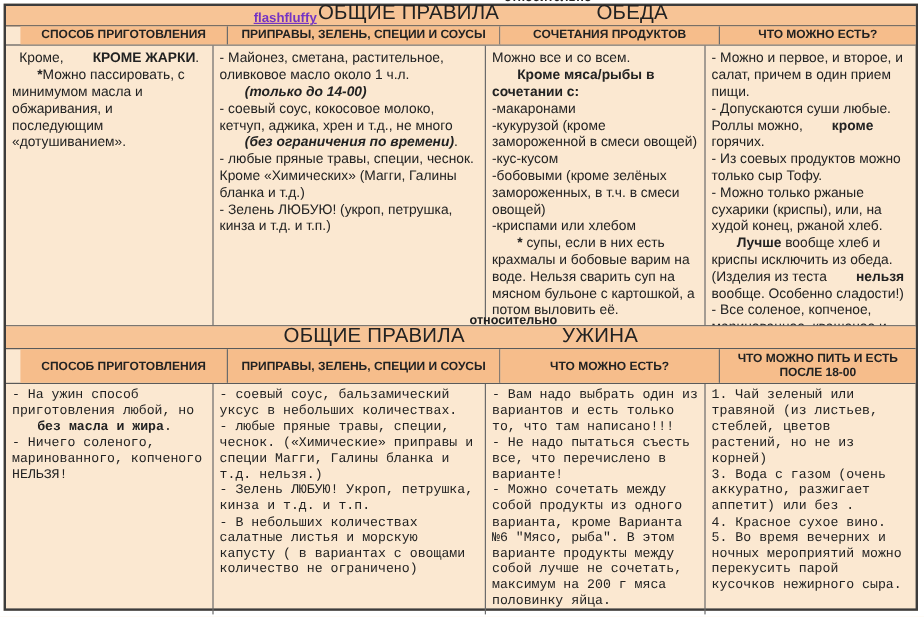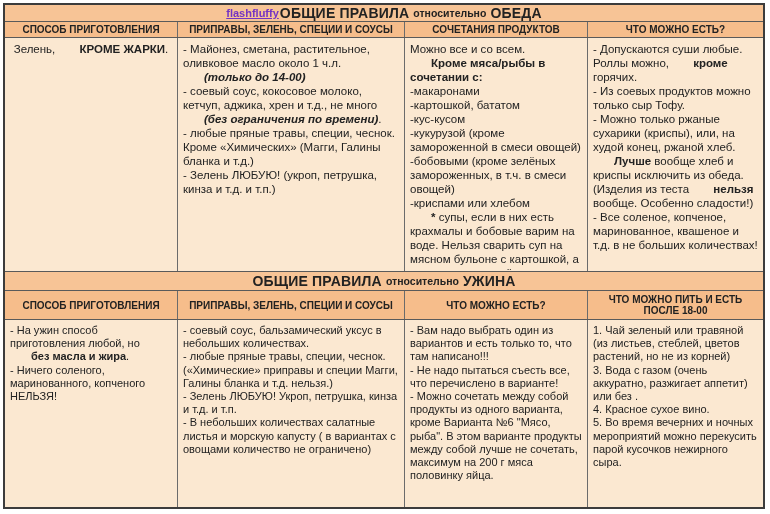--- a/index.html
+++ b/index.html
@@ -8,48 +8,48 @@
     font-family:"Liberation Sans",sans-serif;color:#222222;
     position:relative;overflow:hidden;
   }
   .sheet{
     position:absolute;left:3px;top:3px;width:762px;height:506px;
     box-sizing:border-box;border:2px solid #3c3c3c;background:#fbe8d1;
     display:flex;flex-direction:column;
   }
   .title-row{
     background:#f7c496;border-bottom:1px solid #5a5a5a;
-    display:flex;align-items:center;justify-content:center;
+    display:flex;align-items:flex-end;justify-content:center;
     flex:0 0 auto;box-sizing:border-box;white-space:nowrap;
   }
   .t1-title{height:17px;}
   .t2-title{height:19px;}
-  .t-main{font-size:14px;font-weight:bold;letter-spacing:0.2px;}
+  .t-main{font-size:17px;font-weight:normal;letter-spacing:0.2px;}
   .t-mid{font-size:10.5px;font-weight:bold;margin:17px 4px;}
   .wm-link{
     font-size:11px;font-weight:bold;color:#7433c4;
     text-decoration:underline;cursor:pointer;margin-right:1px;
   }
   .grid-row{
     display:grid;grid-template-columns:173px 227px 183px 1fr;
     flex:0 0 auto;box-sizing:border-box;
   }
-  .head-row{border-bottom:1px solid #5a5a5a;}
+  .head-row{border-bottom:1px solid #5a5a5a;padding-left:12px;}
   .t1-head{height:16px;}
   .t2-head{height:29px;}
   .hcell{
     background:#f6bd8b;border-right:1px solid #6b6b6b;
     display:flex;align-items:center;justify-content:center;
     text-align:center;font-weight:bold;font-size:10px;line-height:1.1;
     padding:1px 3px;box-sizing:border-box;
   }
   .hcell:last-child{border-right:none;}
   .body-row{align-items:stretch;}
   .t1-body{height:234px;border-bottom:1px solid #5a5a5a;}
-  .t2-body{flex:1 1 auto;}
+  .t2-body{flex:1 1 auto;font-family:Liberation Mono, monospace;}
   .cell{
     border-right:1px solid #6b6b6b;box-sizing:border-box;
     padding:4px 5px 3px 5px;font-size:11.5px;line-height:1.22;
     overflow:hidden;
   }
   .t2-body .cell{font-size:11px;line-height:1.2;}
   .cell:last-child{border-right:none;}
   .para{margin:0;}
   .b{font-weight:bold;margin-left:21px;}
   .i{font-style:italic;}
@@ -69,40 +69,41 @@
 
   <div class="grid-row head-row t1-head">
     <div class="hcell">СПОСОБ ПРИГОТОВЛЕНИЯ</div>
     <div class="hcell">ПРИПРАВЫ, ЗЕЛЕНЬ, СПЕЦИИ И СОУСЫ</div>
     <div class="hcell">СОЧЕТАНИЯ ПРОДУКТОВ</div>
     <div class="hcell">ЧТО МОЖНО ЕСТЬ?</div>
   </div>
 
   <div class="grid-row body-row t1-body">
     <div class="cell">
-        <div class="para align-center"><span>Зелень, </span><span class="b">КРОМЕ ЖАРКИ</span><span>.</span></div>
+        <div class="para align-center"><span>Кроме, </span><span class="b">КРОМЕ ЖАРКИ</span><span>.</span></div>
+        <div class="para"><span class="b">*</span><span>Можно пассировать, с минимумом масла и обжаривания, и последующим «дотушиванием».</span></div>
       </div>
     <div class="cell">
         <div class="para"><span>- Майонез, сметана, растительное, оливковое масло около 1 ч.л. </span><span class="b i">(только до 14-00)</span></div>
         <div class="para"><span>- соевый соус, кокосовое молоко, кетчуп, аджика, хрен и т.д., не много </span><span class="b i">(без ограничения по времени)</span><span>.</span></div>
         <div class="para"><span>- любые пряные травы, специи, чеснок. Кроме «Химических» (Магги, Галины бланка и т.д.)</span></div>
         <div class="para"><span>- Зелень ЛЮБУЮ! (укроп, петрушка, кинза и т.д. и т.п.)</span></div>
       </div>
     <div class="cell">
         <div class="para"><span>Можно все и со всем.</span></div>
         <div class="para"><span class="b">Кроме мяса/рыбы в сочетании с:</span></div>
         <div class="para"><span>-макаронами</span></div>
-        <div class="para"><span>-картошкой, бататом</span></div>
+        <div class="para"><span>-кукурузой (кроме замороженной в смеси овощей)</span></div>
         <div class="para"><span>-кус-кусом</span></div>
-        <div class="para"><span>-кукурузой (кроме замороженной в смеси овощей)</span></div>
         <div class="para"><span>-бобовыми (кроме зелёных замороженных, в т.ч. в смеси овощей)</span></div>
         <div class="para"><span>-криспами или хлебом</span></div>
         <div class="para"><span class="b">* </span><span>супы, если в них есть крахмалы и бобовые варим на воде. Нельзя сварить суп на мясном бульоне с картошкой, а потом выловить её.</span></div>
       </div>
     <div class="cell">
+        <div class="para"><span>- Можно и первое, и второе, и салат, причем в один прием пищи.</span></div>
         <div class="para"><span>- Допускаются суши любые. Роллы можно, </span><span class="b">кроме</span><span> горячих.</span></div>
         <div class="para"><span>- Из соевых продуктов можно только сыр Тофу.</span></div>
         <div class="para"><span>- Можно только ржаные сухарики (криспы), или, на худой конец, ржаной хлеб. </span><span class="b">Лучше</span><span> вообще хлеб и криспы исключить из обеда. (Изделия из теста </span><span class="b">нельзя</span><span> вообще. Особенно сладости!)</span></div>
         <div class="para"><span>- Все соленое, копченое, маринованное, квашеное и т.д. в не больших количествах!</span></div>
       </div>
   </div>
 
   <div class="title-row t2-title">
     <span class="t-main">ОБЩИЕ ПРАВИЛА</span>
     <span class="t-mid">относительно</span>

